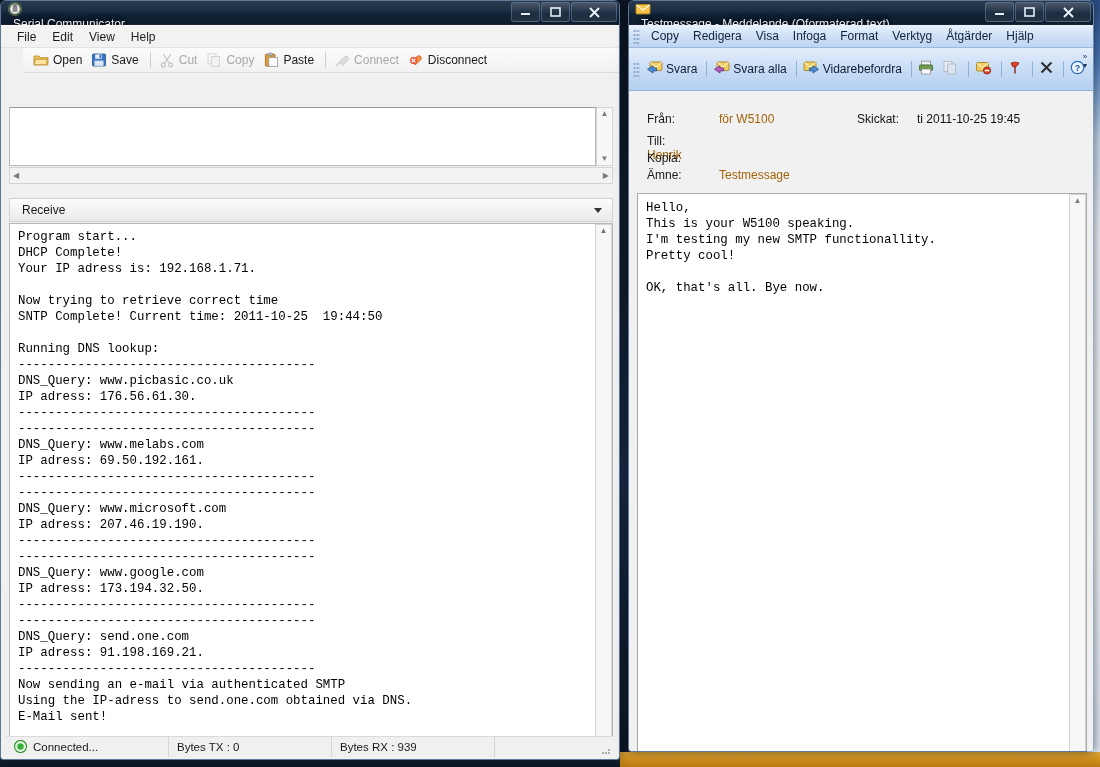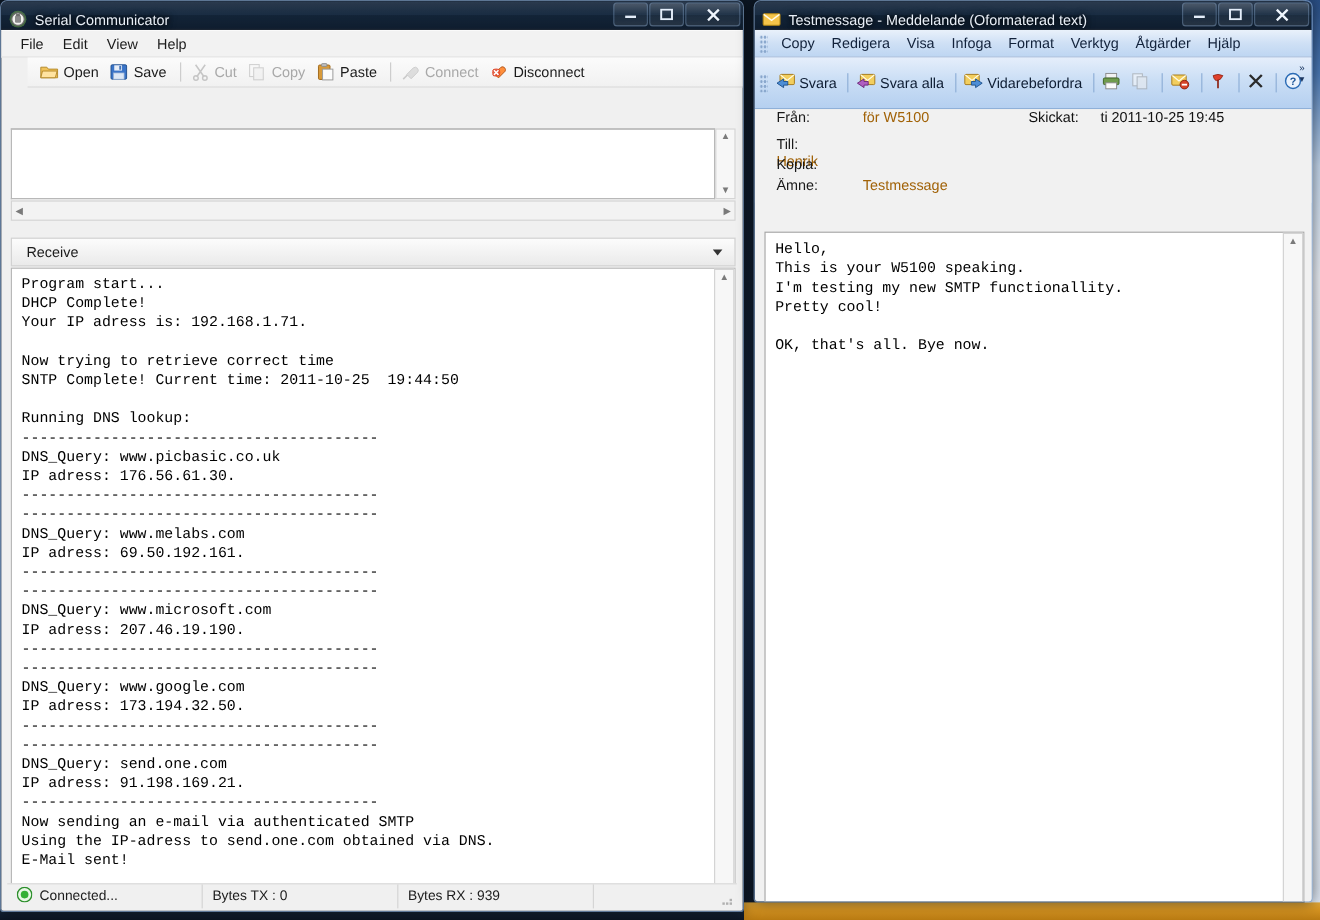--- a/index.html
+++ b/index.html
@@ -42,26 +42,27 @@
   .win {
     position: absolute;
     border: 1px solid rgba(120,150,185,.75);
     border-radius: 6px 6px 3px 3px;
     box-shadow: 0 0 12px rgba(0,0,0,.55);
     overflow: hidden;
   }
   .titlebar {
     height: 24px;
     position: relative;
-    display: flex; align-items: flex-end;
+    display: flex; align-items: flex-start;
     padding-left: 6px;
     background:
       linear-gradient(180deg, rgba(255,255,255,.10) 0%, rgba(255,255,255,.02) 48%, rgba(0,0,0,.12) 52%, rgba(0,0,0,.02) 100%),
       linear-gradient(180deg, #13243a 0%, #15293f 50%, #0f1d2f 100%);
     border-bottom: 1px solid rgba(0,0,0,.35);
+    flex-direction: column;
   }
   .title-text {
     color: #e8eef6;
     font-size: 12px;
     text-shadow: 0 0 4px rgba(0,0,0,.9), 0 0 7px rgba(0,0,0,.7);
     margin-left: 6px;
     white-space: nowrap;
   }
   .app-icon {
     width: 16px; height: 16px;
@@ -264,21 +265,21 @@
     position: absolute; right: 2px; top: 2px;
     width: 12px; height: 21px;
     display:flex; flex-direction:column; align-items:center; justify-content:center;
     color:#1b3660; font-size:8px; line-height:9px;
   }
 
   #mail-headers {
     position: relative;
     height: 78px;
     background: #f1f1f1;
-    padding: 0 0 0 18px;
+    padding: 21px 0 0 18px;
     font-size: 12px; color: #111;
   }
   .hdr-row { display: flex; align-items: baseline; height: 17px; }
   .hdr-lbl { width: 72px; color: #1a1a1a; }
   .hdr-val { color: #a16207; }
   .hdr-sent-lbl { position: absolute; left: 228px; }
   .hdr-sent-val { position: absolute; left: 288px; }
 
   #mail-bodybox {
     position: absolute; left: 8px; top: 168px; width: 450px; height: 572px;

